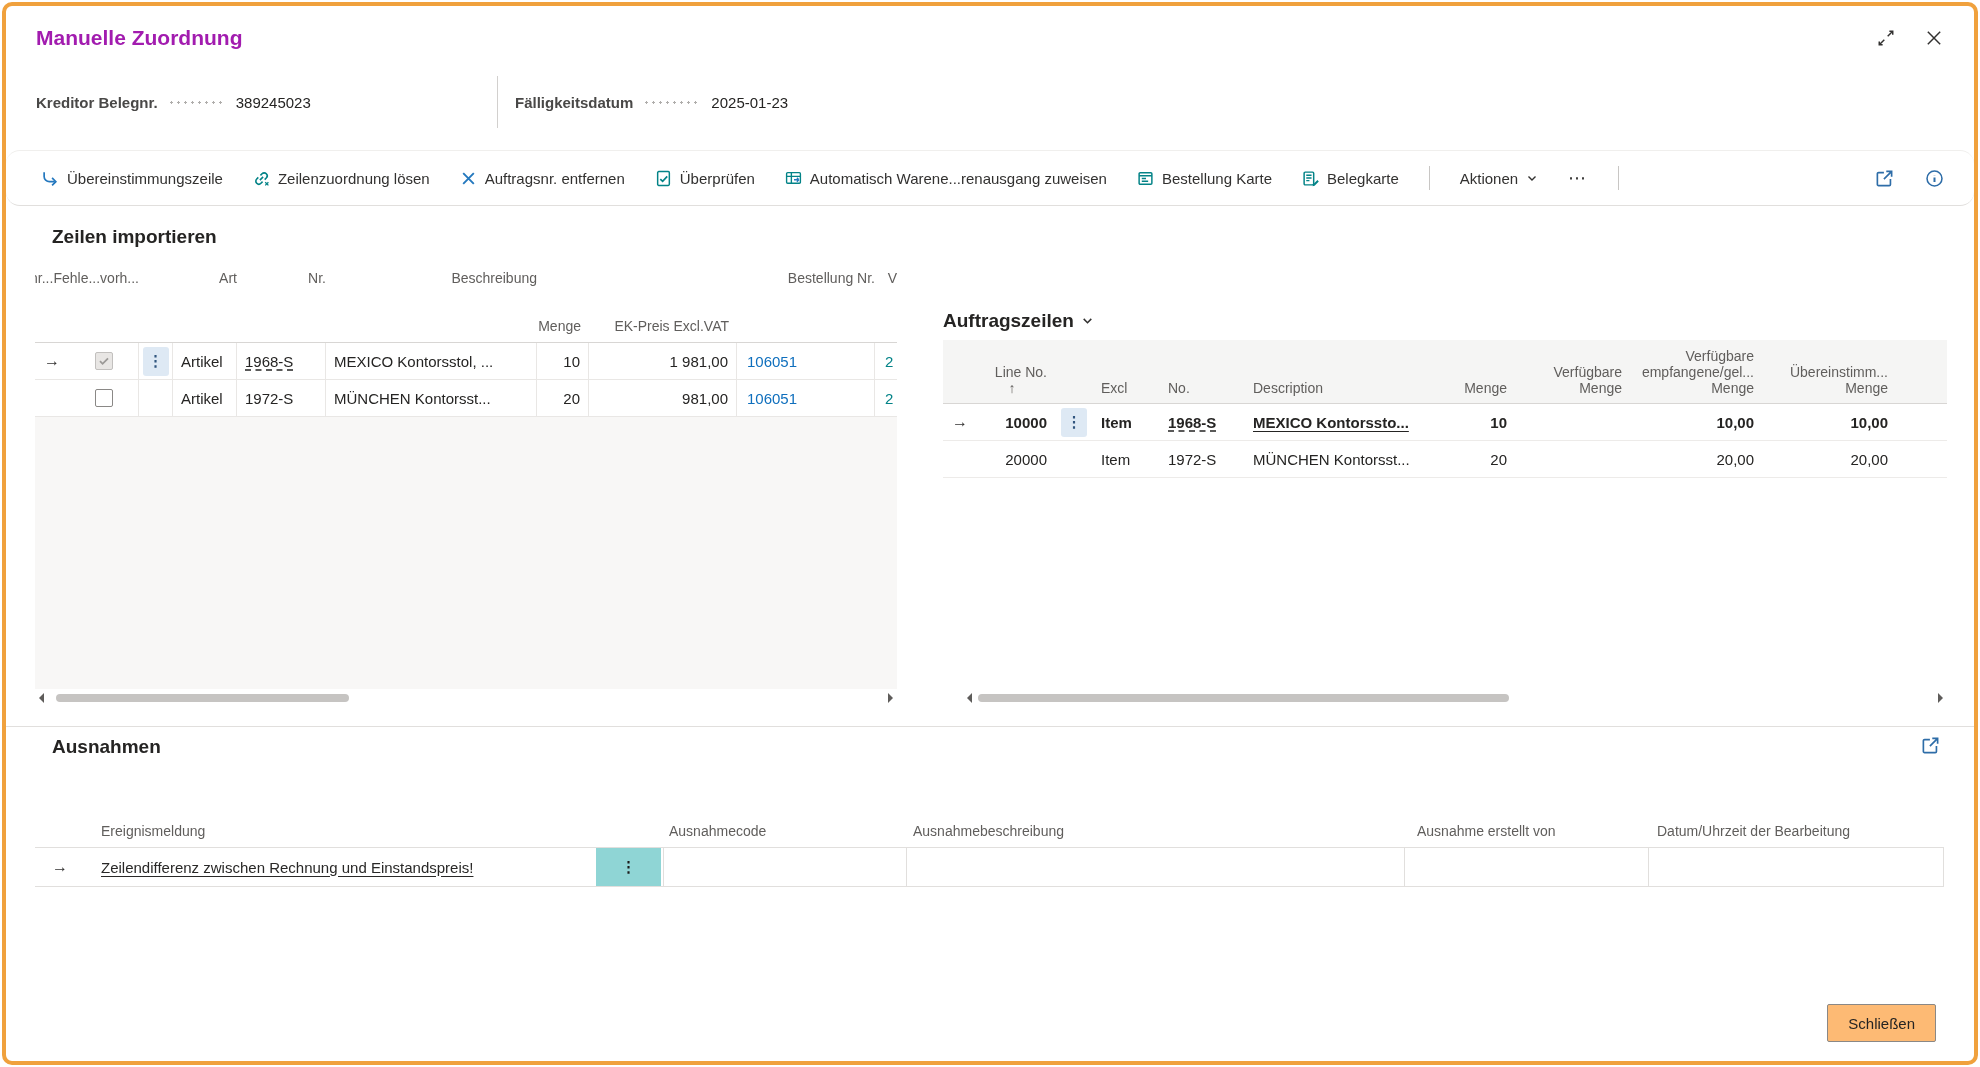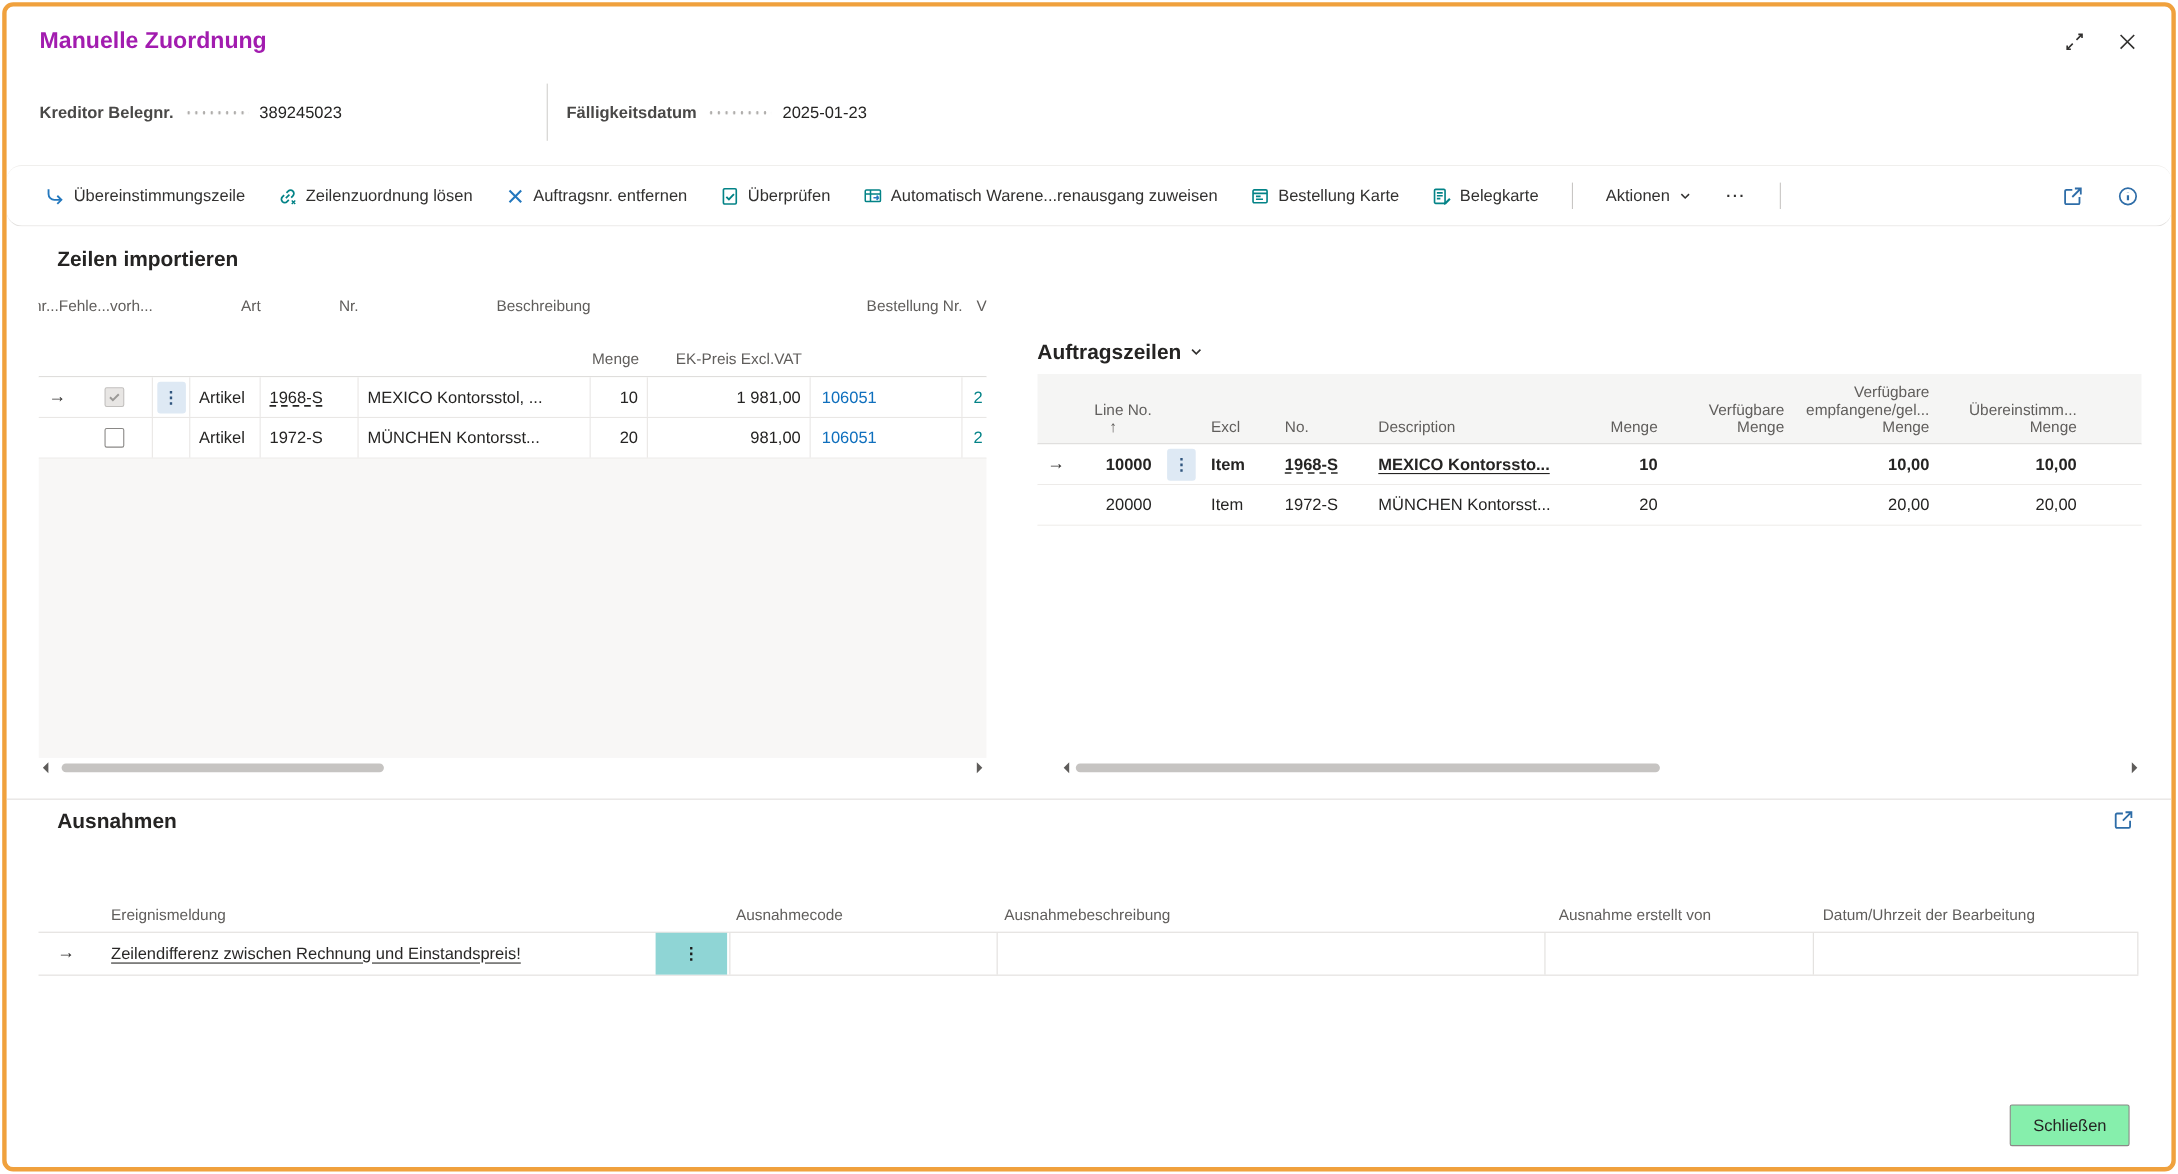--- a/index.html
+++ b/index.html
@@ -127,21 +127,21 @@
   .ex-c4{width:498px; padding-left:7px;}
   .ex-c5{width:244px; padding-left:13px;}
   .ex-c6{flex:1; padding-left:9px; border-right:1px solid #E1DFDD;}
   .ex-row .ex-c3,.ex-row .ex-c4,.ex-row .ex-c5,.ex-row .ex-c6 { border-left:1px solid #E1DFDD; }
   .kebab-teal { width:65px; height:100%; background:#8FD5D5; color:#1B1A19;
                 display:flex; align-items:center; justify-content:center; font-size:15px; font-weight:700; cursor:pointer; }
   .ex-link { color:#292827; text-decoration:underline; text-underline-offset:3px; cursor:pointer; }
 
   
   .close-btn { position:absolute; right:38px; bottom:19px; height:38px; min-width:108px; padding:0 20px;
-               background:#86efac; border:1px solid #8A8886; border-radius:2px; font-size:15px;
+               background:#fdba74; border:1px solid #8A8886; border-radius:2px; font-size:15px;
                font-family:"Liberation Sans", sans-serif; color:#252423; cursor:pointer; }
 </style>
 </head>
 <body>
 
 <div class="window">
 
   <div class="page-title">Manuelle Zuordnung</div>
   <div class="win-controls">
     <span class="wicon">

